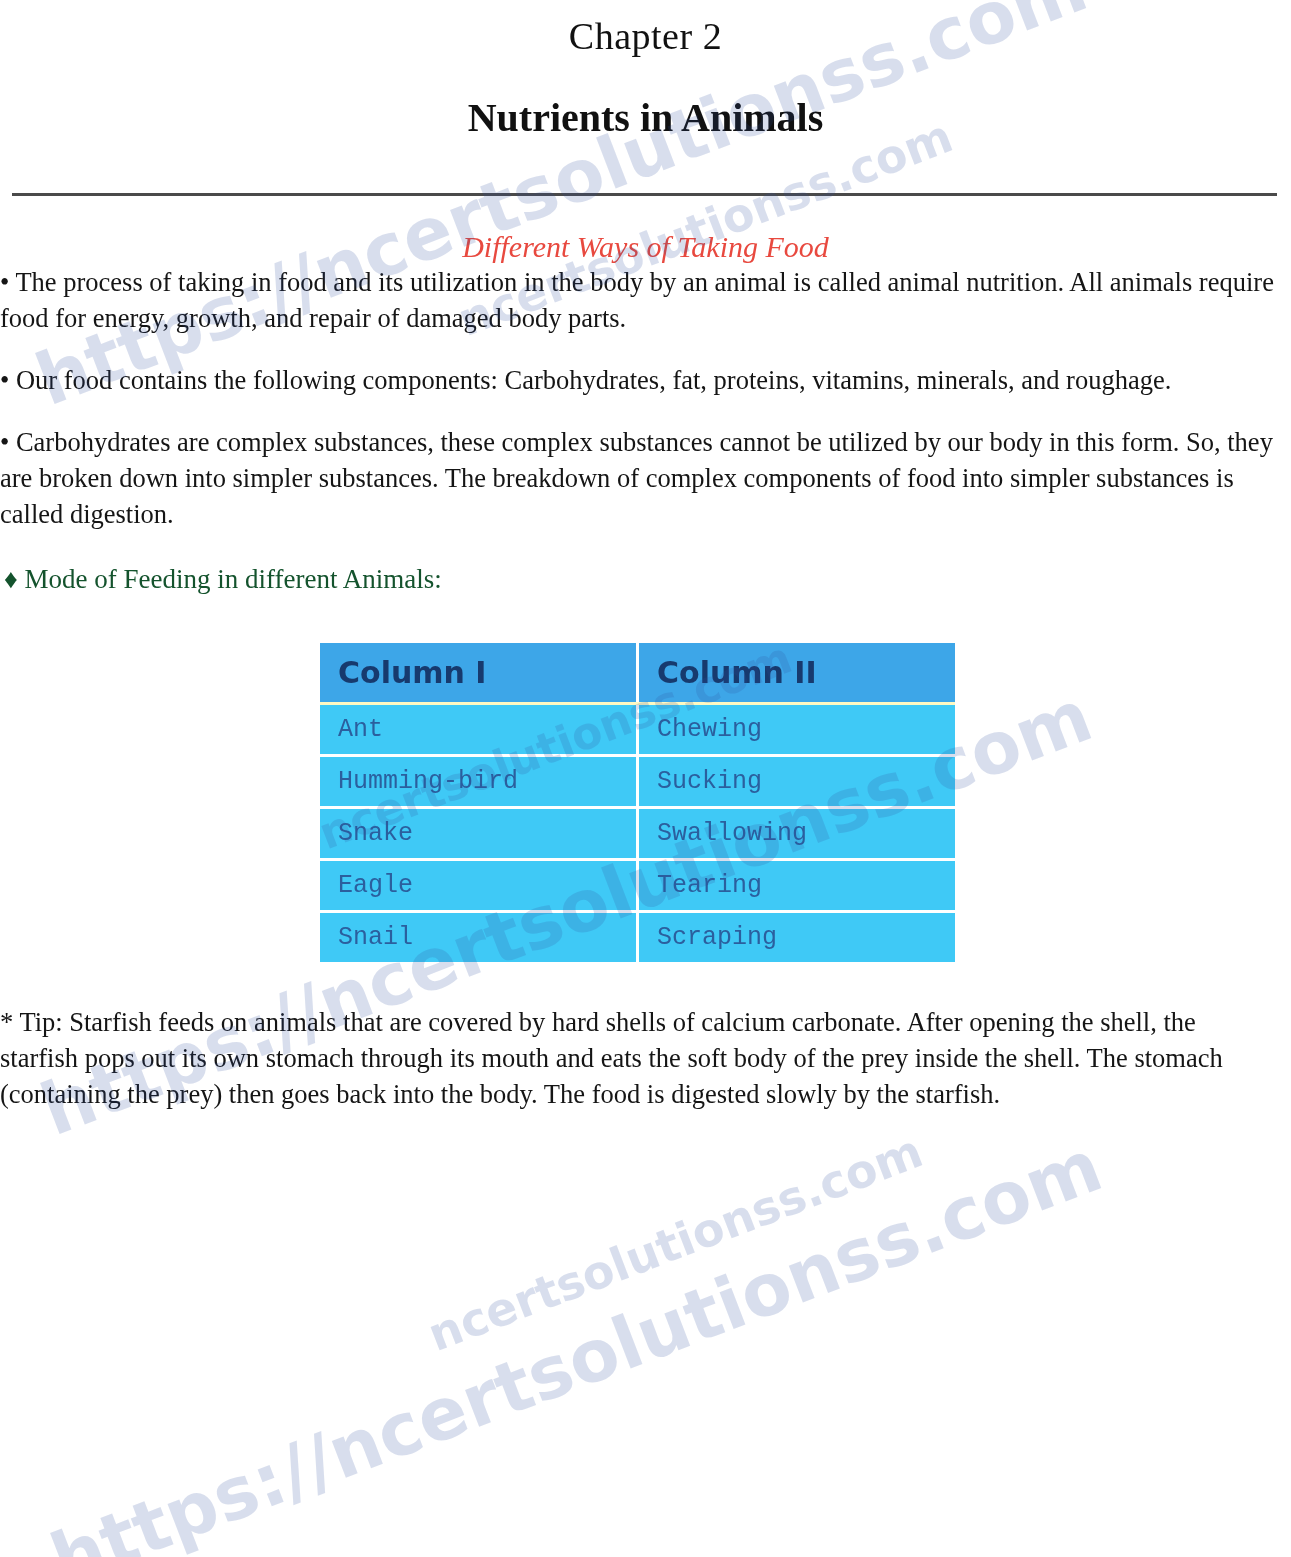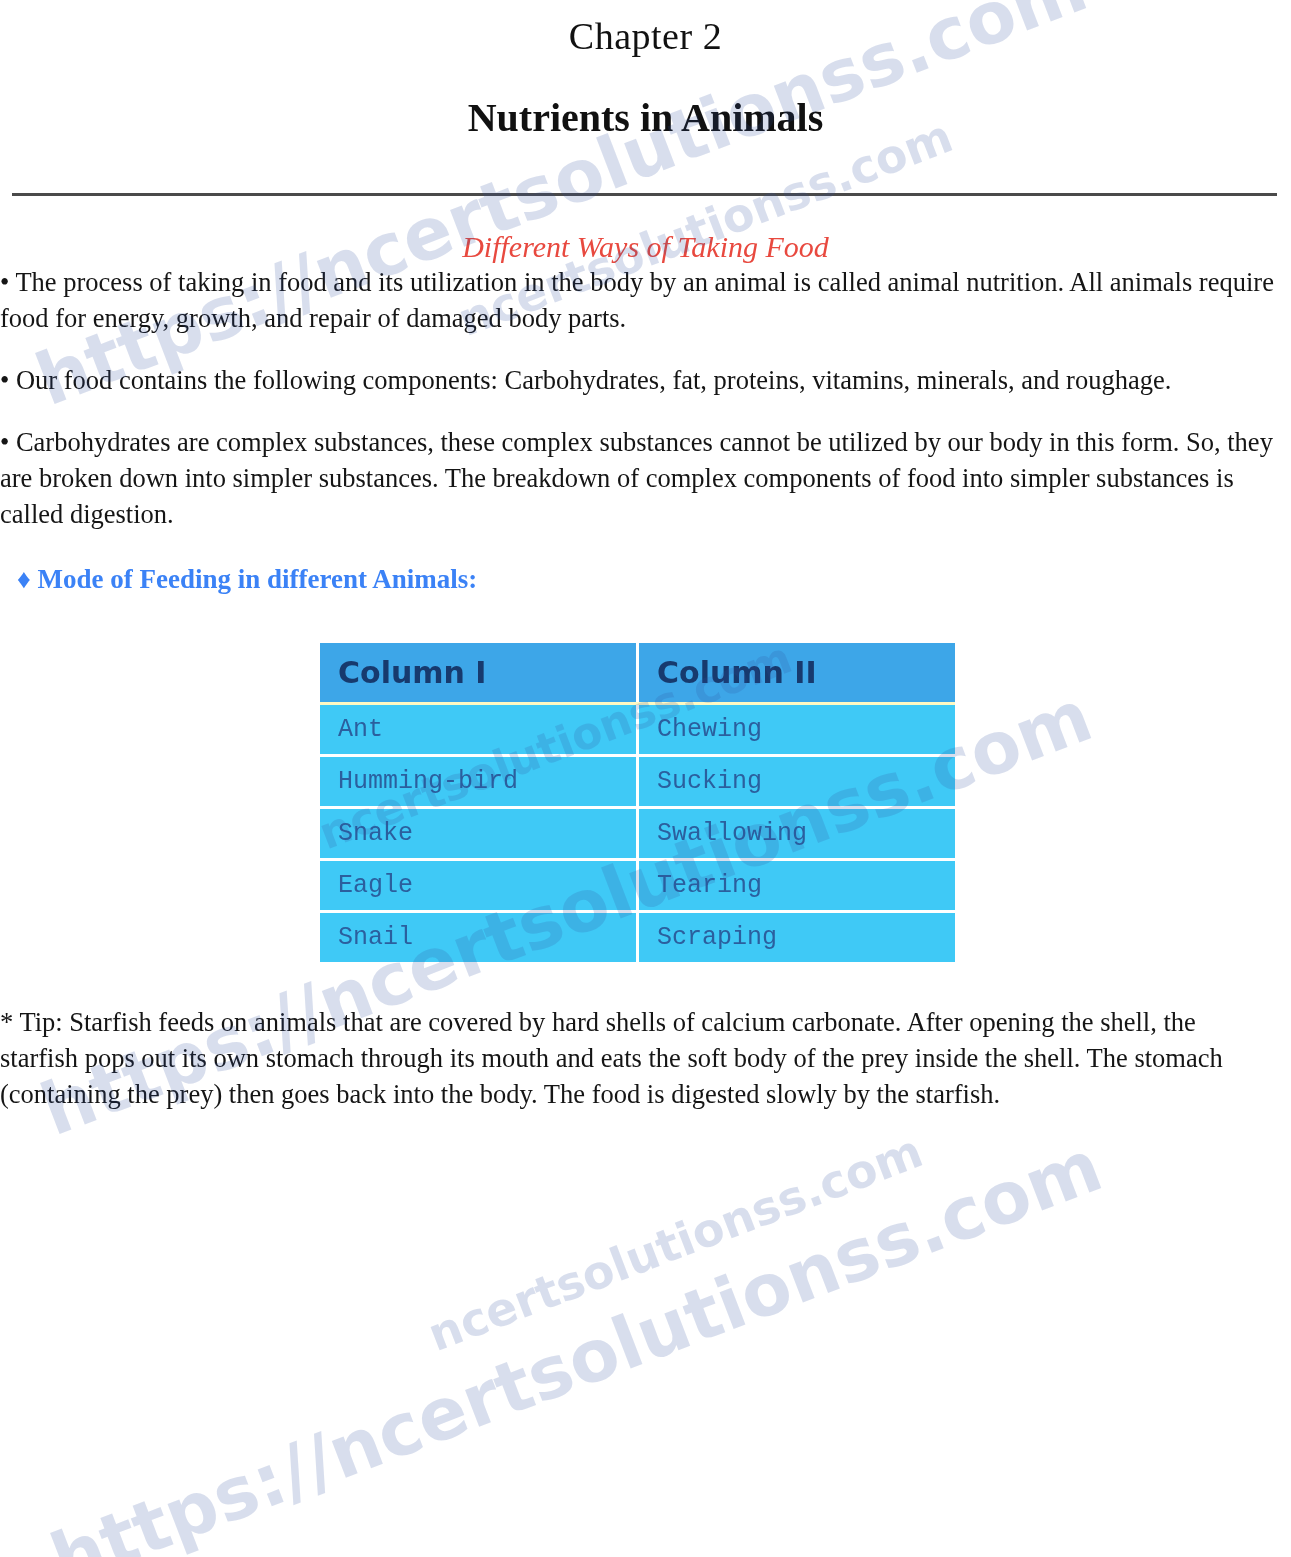--- a/index.html
+++ b/index.html
@@ -59,23 +59,23 @@
     line-height: 1.36;
     margin: 0 0 26px 0;
     text-align: left;
     color: #151515;
   }
   .first-para {
     margin-top: 62px;
   }
   .mode-heading {
     font-size: 27px;
-    font-weight: bold;
-    margin: 32px 0 0 17px;
-    color: #3b82f6;
+    font-weight: normal;
+    margin: 32px 0 0 4px;
+    color: #14532d;
   }
   table.modes {
     border-collapse: collapse;
     margin: 48px auto 0 auto;
     width: 635px;
     table-layout: fixed;
     background: #3fc3f4;
   }
   table.modes th {
     background: #3da6e8;

